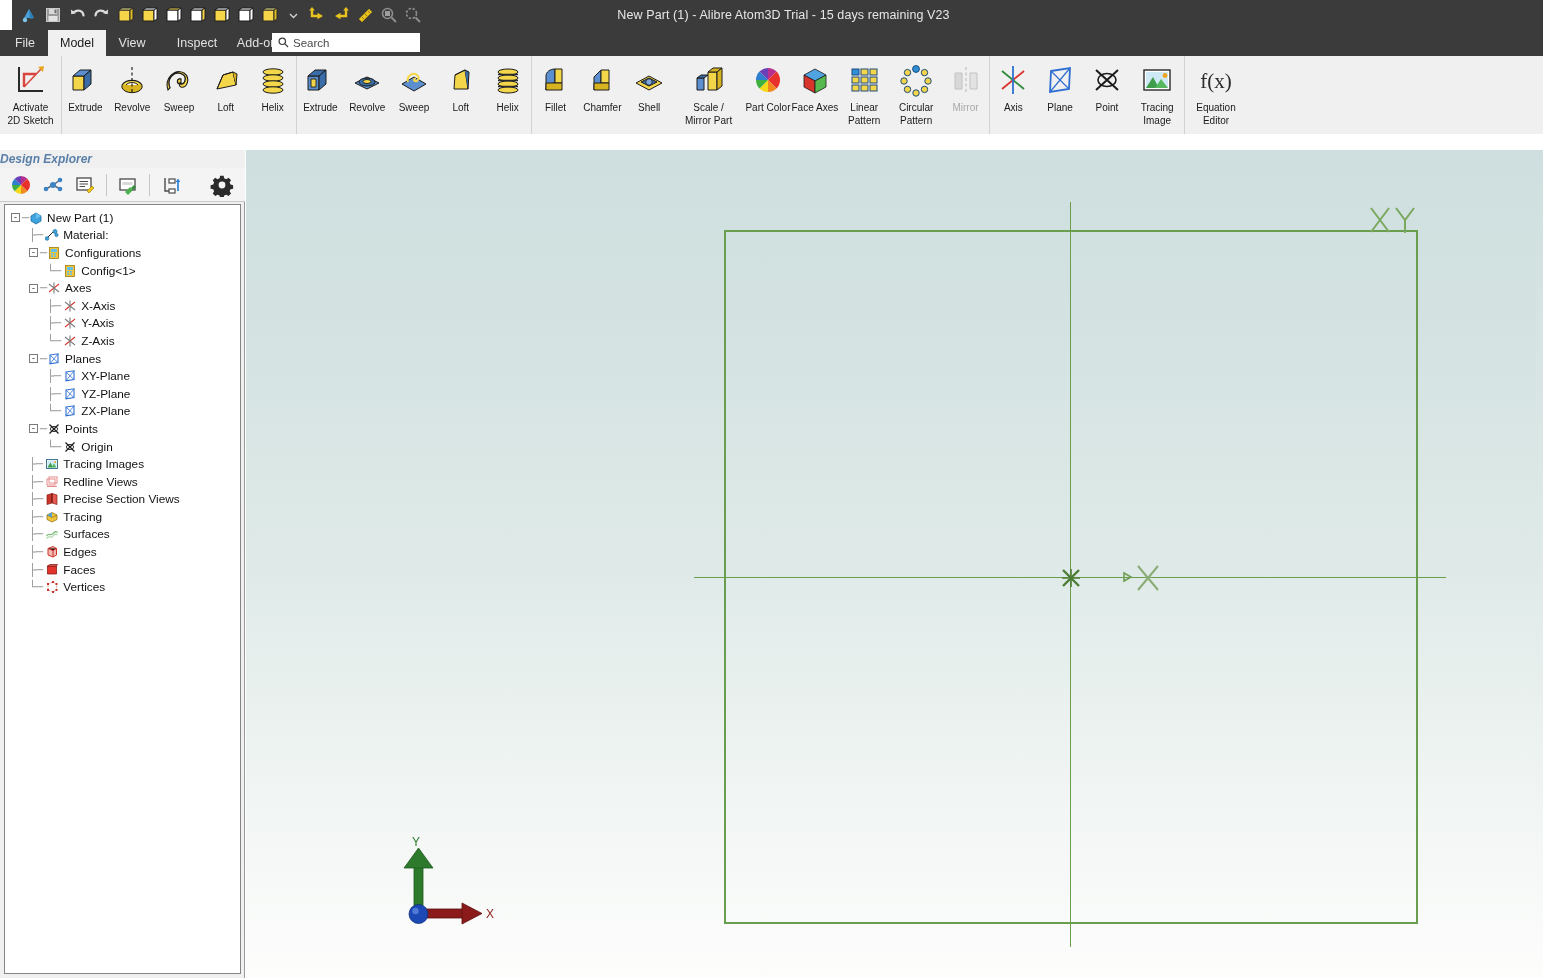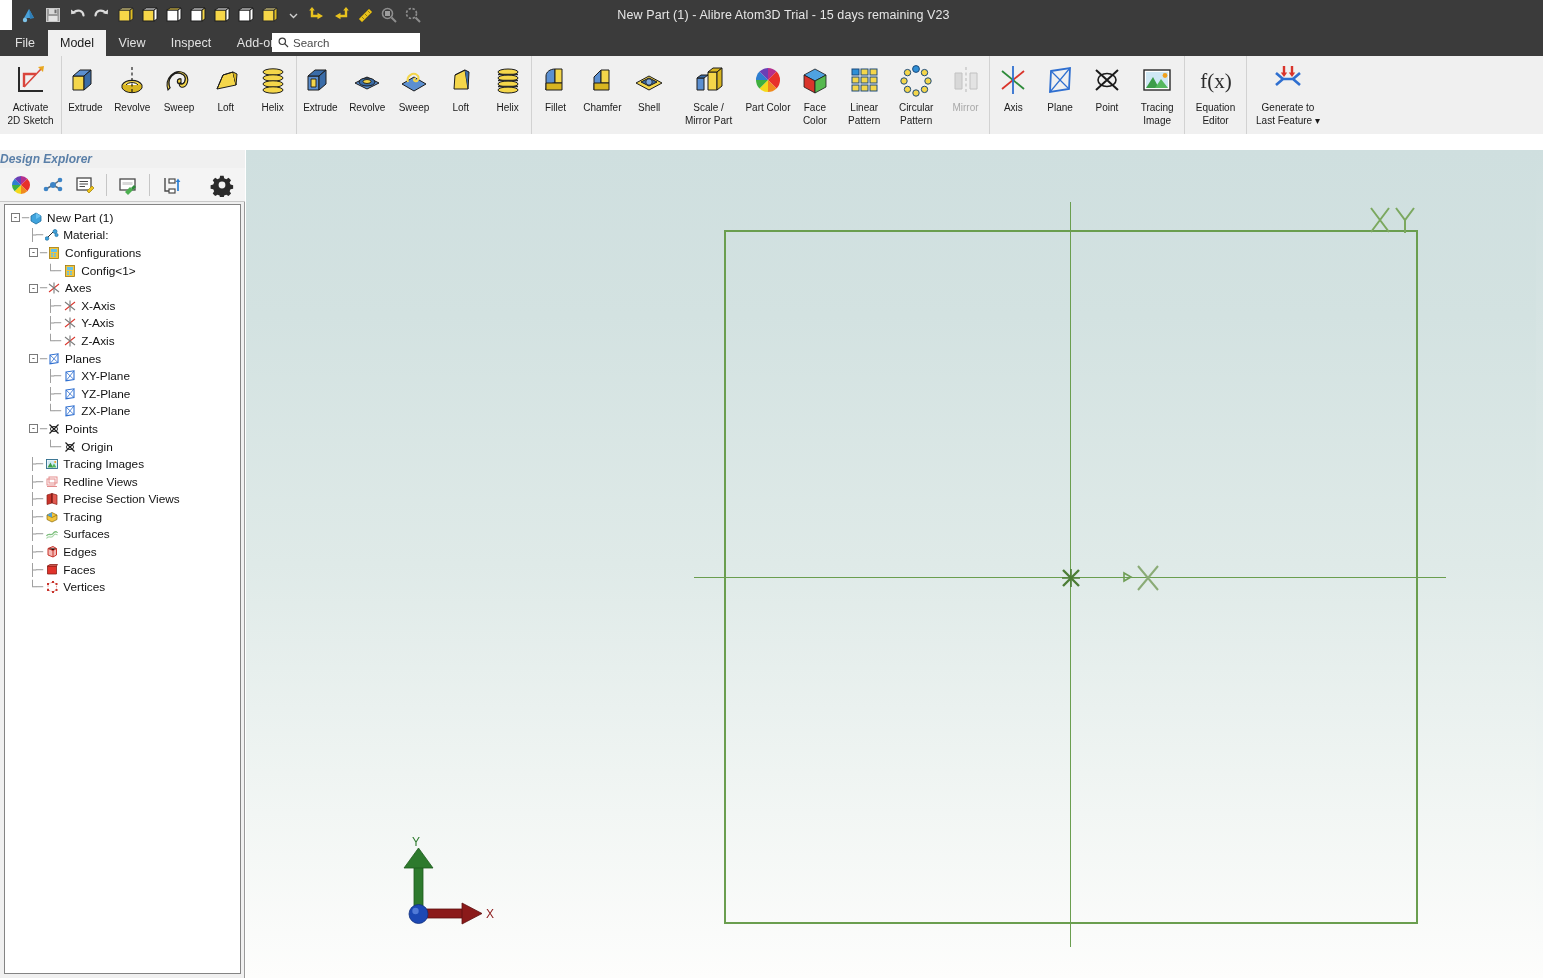--- a/index.html
+++ b/index.html
@@ -264,21 +264,21 @@
           </svg>
       </div>
 
     </div>
   </div>
 
   <div class="tabstrip">
       <div class="tab" style="left: 2px; width: 46px;">File</div>
       <div class="tab active" style="left: 48px; width: 58px;">Model</div>
       <div class="tab" style="left: 106px; width: 52px;">View</div>
-      <div class="tab" style="left: 158px; width: 66px;">Inspect</div>
+      <div class="tab" style="left: 164px; width: 66px;">Inspect</div>
       <div class="tab" style="left: 224px; width: 66px;">Add-on</div>
     </div>
   <div class="searchbox">
     <svg width="11" height="11" viewBox="0 0 11 11">
         <circle cx="4.3" cy="4.3" r="3.2" fill="none" stroke="#3c3c3c" stroke-width="1.2"></circle>
         <path d="M6.7 6.7 L10 10" stroke="#3c3c3c" stroke-width="1.2"></path>
       </svg>
     <span class="ph">Search</span>
   </div>
 
@@ -472,21 +472,21 @@
             <div class="lbl">Part Color</div>
           </div>
           <div class="rbtn" style="width: 47px;">
             <div class="ico">
               <svg width="34" height="34" viewBox="0 0 34 34">
                 <path d="M6 12 L17 6 L28 12 L17 18 Z" fill="#4fa3e0" stroke="#1c1c1c" stroke-width="0.8"></path>
                 <path d="M6 12 L17 18 L17 30 L6 24 Z" fill="#d9342b" stroke="#1c1c1c" stroke-width="0.8"></path>
                 <path d="M28 12 L17 18 L17 30 L28 24 Z" fill="#56b94f" stroke="#1c1c1c" stroke-width="0.8"></path>
               </svg>
             </div>
-            <div class="lbl">Face Color</div>
+            <div class="lbl">Face Axes</div>
           </div>
           <div class="rbtn" style="width: 52px;">
             <div class="ico">
               <svg width="34" height="34" viewBox="0 0 34 34">
                 <g stroke="#1c4a7a" stroke-width="1">
                   <rect x="5" y="6" width="7" height="6" fill="#2f8fd6"></rect>
                   <rect x="14" y="6" width="7" height="6" fill="#f4d64a"></rect>
                   <rect x="23" y="6" width="7" height="6" fill="#f4d64a"></rect>
                   <rect x="5" y="14" width="7" height="6" fill="#f4d64a"></rect>
                   <rect x="14" y="14" width="7" height="6" fill="#f4d64a"></rect>
@@ -574,35 +574,20 @@
         </div>
         <div class="rgroup" style="width: 62px;">
           <div class="rbtn" style="width: 62px;">
             <div class="ico">
               <svg width="34" height="34" viewBox="0 0 34 34">
                 <text x="17" y="25" text-anchor="middle" font-family="Liberation Serif, serif" font-size="21" fill="#2b2b2b">f(x)</text>
               </svg>
             </div>
             <div class="lbl">Equation
 Editor</div>
-          </div>
-        </div>
-        <div class="rgroup" style="width: 82px;">
-          <div class="rbtn" style="width: 82px;">
-            <div class="ico">
-              <svg width="34" height="34" viewBox="0 0 34 34">
-                <path d="M5 22 L12 16 L22 16 L29 22" stroke="#2f6fd0" stroke-width="2.6" fill="none" stroke-linejoin="round"></path>
-                <path d="M12 16 L5 10 M22 16 L29 10" stroke="#2f6fd0" stroke-width="2.6" fill="none"></path>
-                <path d="M13 3 V11 M21 3 V11" stroke="#d9342b" stroke-width="2.4"></path>
-                <path d="M9.8 9.5 L13 14 L16.2 9.5 Z" fill="#d9342b"></path>
-                <path d="M17.8 9.5 L21 14 L24.2 9.5 Z" fill="#d9342b"></path>
-              </svg>
-            </div>
-            <div class="lbl">Generate to
-Last Feature ▾</div>
           </div>
         </div>
       </div>
   </div>
 
   <div class="explorer">
     <div class="exp-title">Design Explorer</div>
 
     <div class="exp-toolbar">
       <div class="tb-ico">

